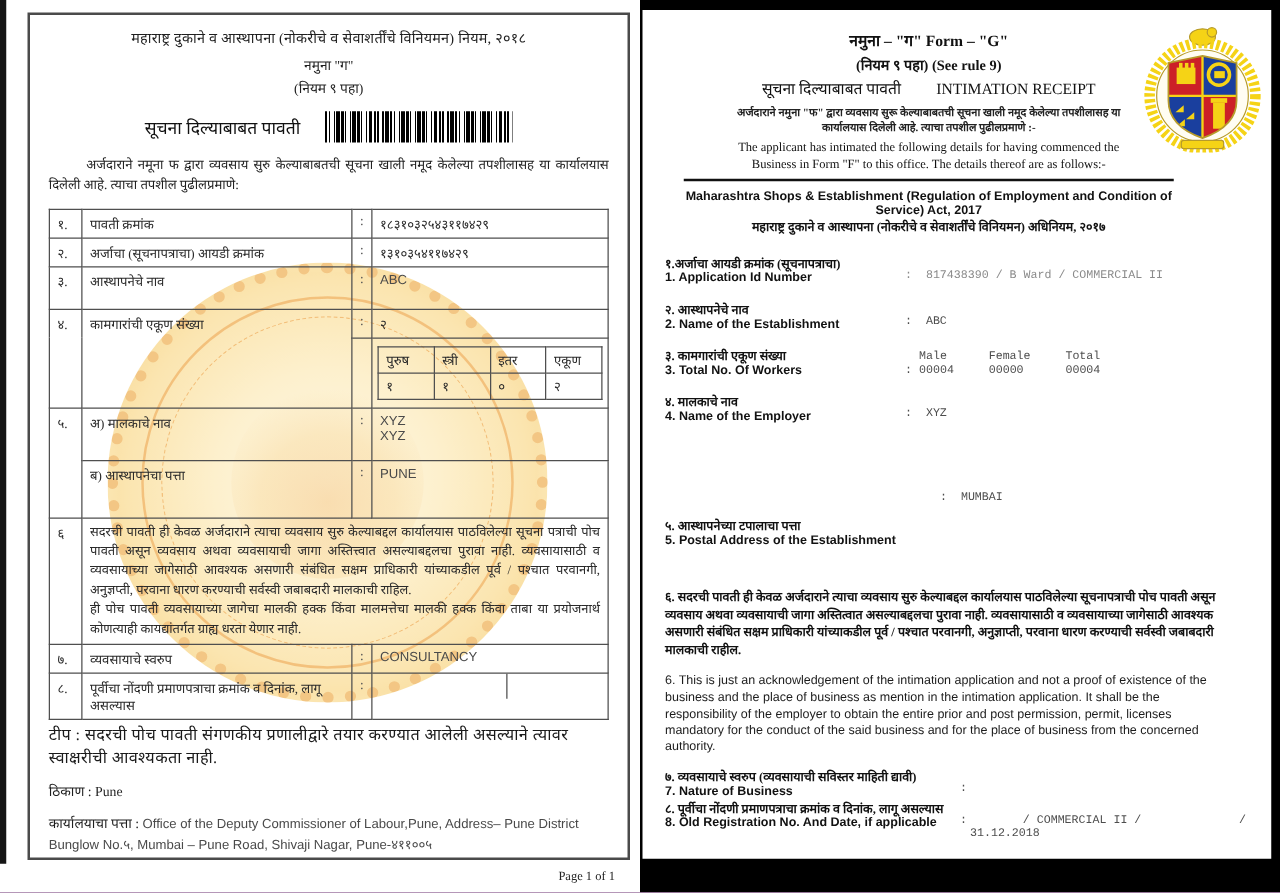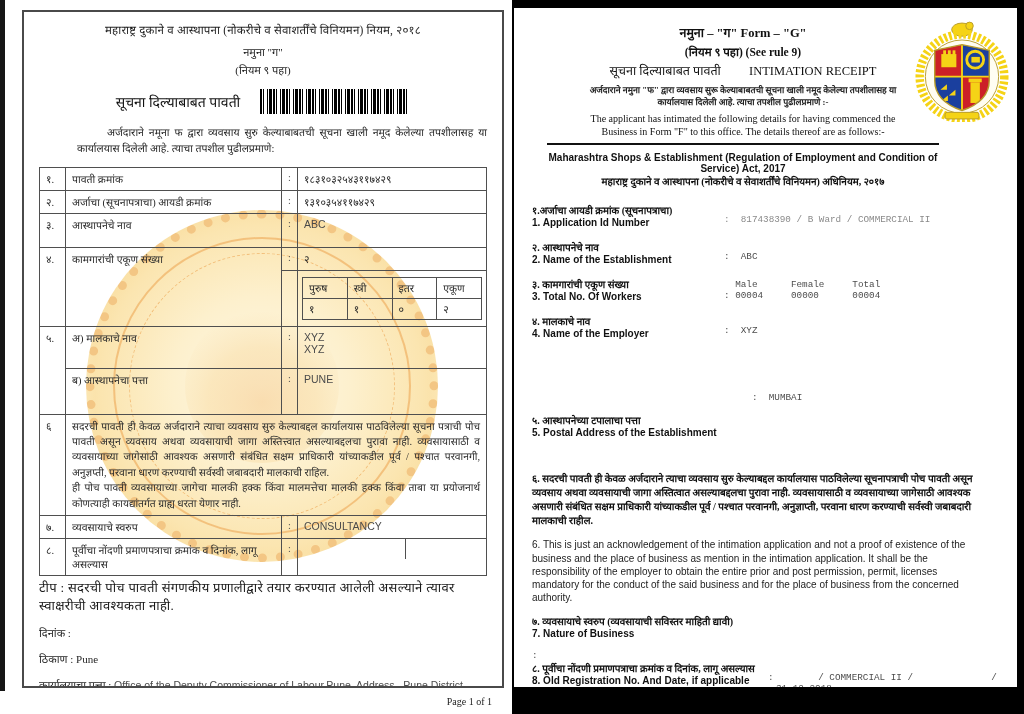--- a/index.html
+++ b/index.html
@@ -18,21 +18,21 @@
   .wm::after  { content:""; position:absolute; inset:34px; border-radius:50%; border:1.5px dashed #efae60; opacity:.7; }
   .wm-core { position:absolute; inset:90px; border-radius:50%; background:radial-gradient(circle at 50% 60%, #f6c887 0%, #f9ddA7 45%, transparent 75%); opacity:.55; }
   .l-content { position:relative; z-index:1; }
   .l-title { text-align:center; font-size:11.5px; color:#1f1f1f; letter-spacing:.2px; }
   .l-form  { text-align:center; font-size:11px; color:#1f1f1f; margin-top:7px; }
   .l-rule  { text-align:center; font-size:11px; color:#1f1f1f; margin-top:3px; }
   .l-receipt-row { display:flex; justify-content:center; align-items:center; gap:20px; margin-top:12px; }
   .l-receipt { font-size:14px; color:#111; }
   .barcode { width:150px; height:25px;
     background:repeating-linear-gradient(90deg,#000 0 2px,#fff 2px 3px,#000 3px 4px,#fff 4px 7px,#000 7px 8px,#fff 8px 9px,#000 9px 12px,#fff 12px 13px); }
-  .l-intro { font-size:10.5px; color:#1f1f1f; text-align:justify; text-indent:30px; line-height:1.55; margin-top:11px;margin-left:38px; }
+  .l-intro { font-size:10.5px; color:#1f1f1f; text-align:justify; text-indent:30px; line-height:1.55; margin-top:11px; }
 
   table.l-table { width:100%; border-collapse:collapse; margin-top:9px; font-size:10.5px; color:#2a2a2a; background:transparent; }
   table.l-table td { border:1px solid #4f4f4f; padding:4px 6px; vertical-align:top; background:transparent; }
   td.num { width:26px; text-align:left; }
   td.lbl { width:216px; }
   td.col { width:16px; text-align:center; color:#555; }
   .sans { font-family:"Liberation Sans","DejaVu Sans",sans-serif; }
   .val { font-family:"Liberation Sans","DejaVu Sans",sans-serif; color:#4a4a4a; font-size:10.5px; }
   table.workers { width:100%; border-collapse:collapse; margin:2px 0; border:1.5px solid #4f4f4f; }
   table.workers td { border:1px solid #4f4f4f; padding:3px 6px; font-size:10.5px; width:25%; }
@@ -182,21 +182,20 @@
               <div class="split-val">
                 <div></div>
                 <div></div>
               </div>
             </td>
           </tr>
         </tbody>
           </table>
 
         <div class="l-note">टीप : सदरची पोच पावती संगणकीय प्रणालीद्वारे तयार करण्यात आलेली असल्याने त्यावर स्वाक्षरीची आवश्यकता नाही.</div>
-        <div class="l-line">दिनांक :</div>
         <div class="l-line">ठिकाण : Pune</div>
         <div class="l-office">
           <span>कार्यालयाचा पत्ता :</span>
           <span class="sans">Office of the Deputy Commissioner of Labour,Pune, Address– Pune District Bunglow No.५, Mumbai – Pune Road, Shivaji Nagar, Pune-४११००५</span>
         </div>
 
       </div>
     </div>
     <div class="page-num">Page 1 of 1</div>
   </div>
@@ -304,21 +303,21 @@
           <div class="f-label" style="width:220px;margin-top:32px;">
             <div class="f-mr">५. आस्थापनेच्या टपालाचा पत्ता</div>
             <div class="f-en">5. Postal Address of the Establishment</div>
           </div>
           <div class="f-val gray2">:  MUMBAI</div>
         </div>
 
         <div class="para-mr">६. सदरची पावती ही केवळ अर्जदाराने त्याचा व्यवसाय सुरु केल्याबद्दल कार्यालयास पाठविलेल्या सूचनापत्राची पोच पावती असून व्यवसाय अथवा व्यवसायाची जागा अस्तित्वात असल्याबद्दलचा पुरावा नाही. व्यवसायासाठी व व्यवसायाच्या जागेसाठी आवश्यक असणारी संबंधित सक्षम प्राधिकारी यांच्याकडील पूर्व / पश्चात परवानगी, अनुज्ञाप्ती, परवाना धारण करण्याची सर्वस्वी जबाबदारी मालकाची राहील.</div>
         <div class="para-en">6. This is just an acknowledgement of the intimation application and not a proof of existence of the business and the place of business as mention in the intimation application. It shall be the responsibility of the employer to obtain the entire prior and post permission, permit, licenses mandatory for the conduct of the said business and for the place of business from the concerned authority.</div>
 
-        <div class="f-row" style="margin-top:10px;flex-direction:column;">
+        <div class="f-row" style="margin-top:10px;">
           <div class="f-label" style="width:236px;">
             <div class="f-mr">७. व्यवसायाचे स्वरुप (व्यवसायाची सविस्तर माहिती द्यावी)</div>
             <div class="f-en">7. Nature of Business</div>
           </div>
           <div class="f-val gray2">:</div>
         </div>
 
         <div class="f-row" style="">
           <div class="f-label" style="width:236px;">
             <div class="f-mr">८. पूर्वीचा नोंदणी प्रमाणपत्राचा क्रमांक व दिनांक, लागू असल्यास</div>

